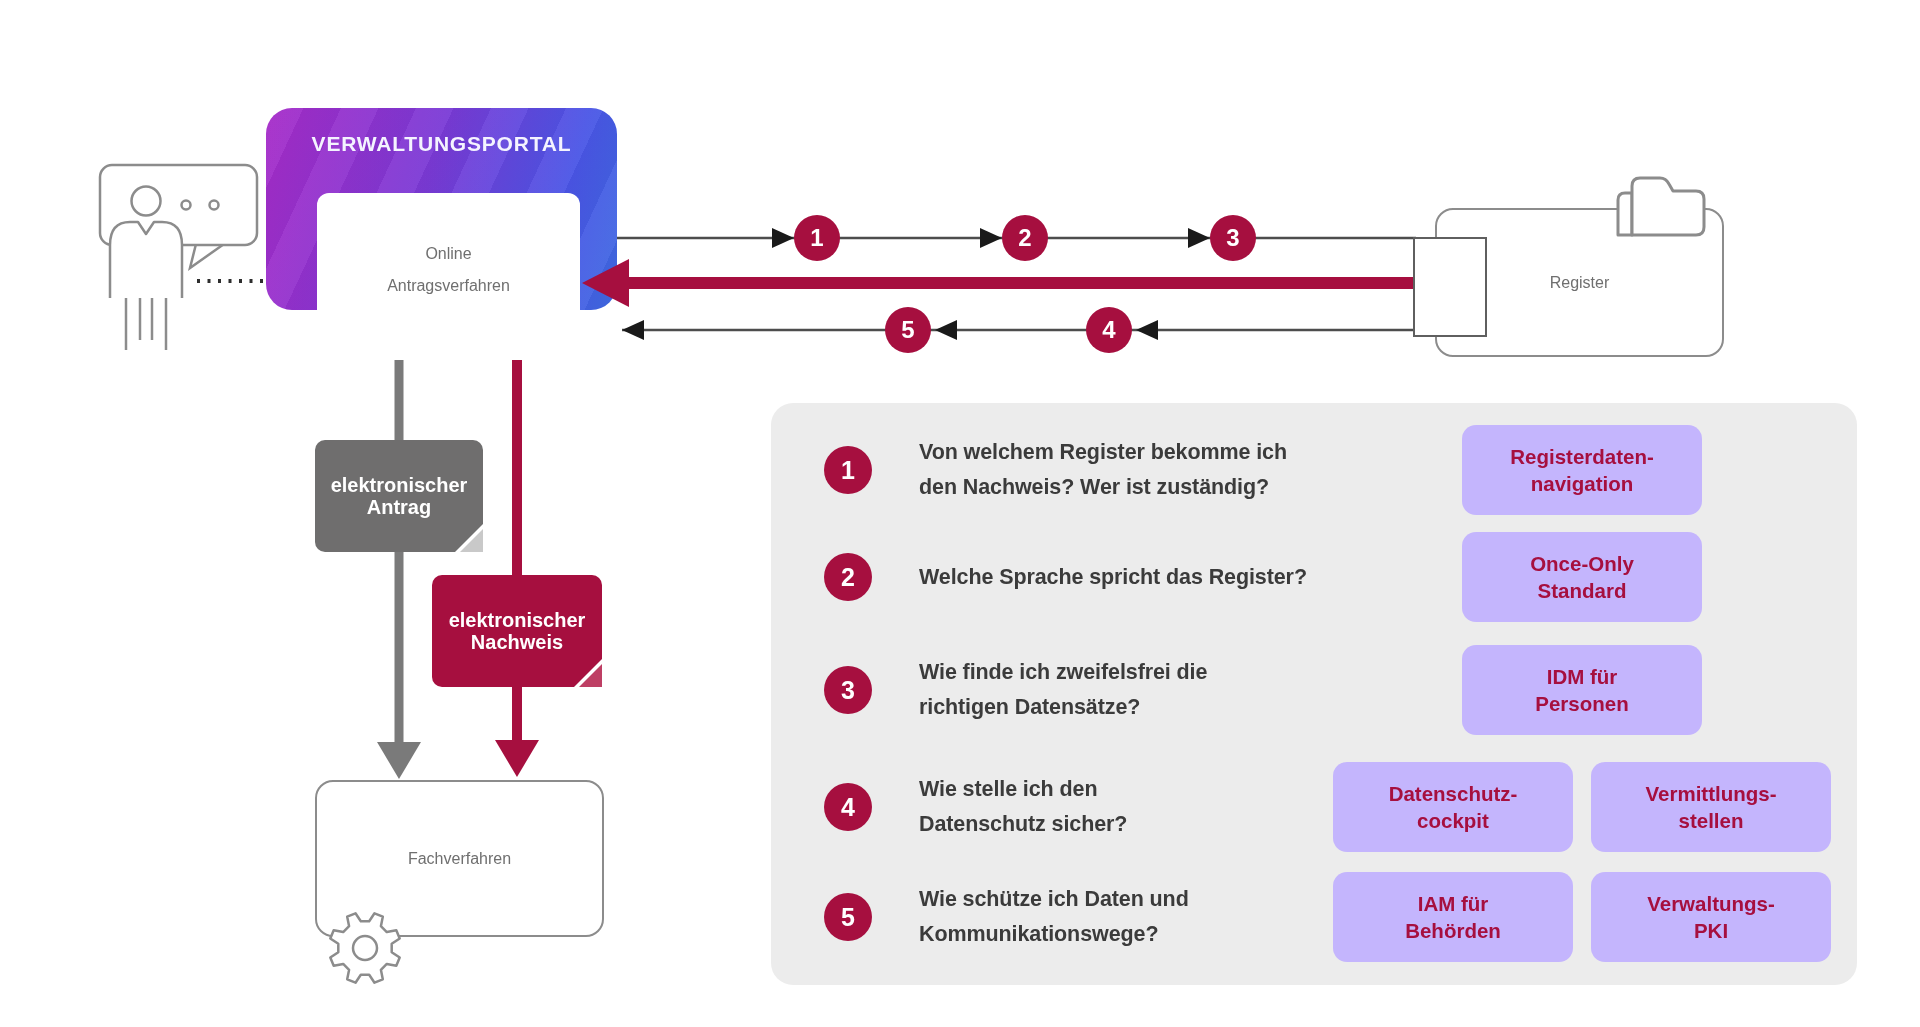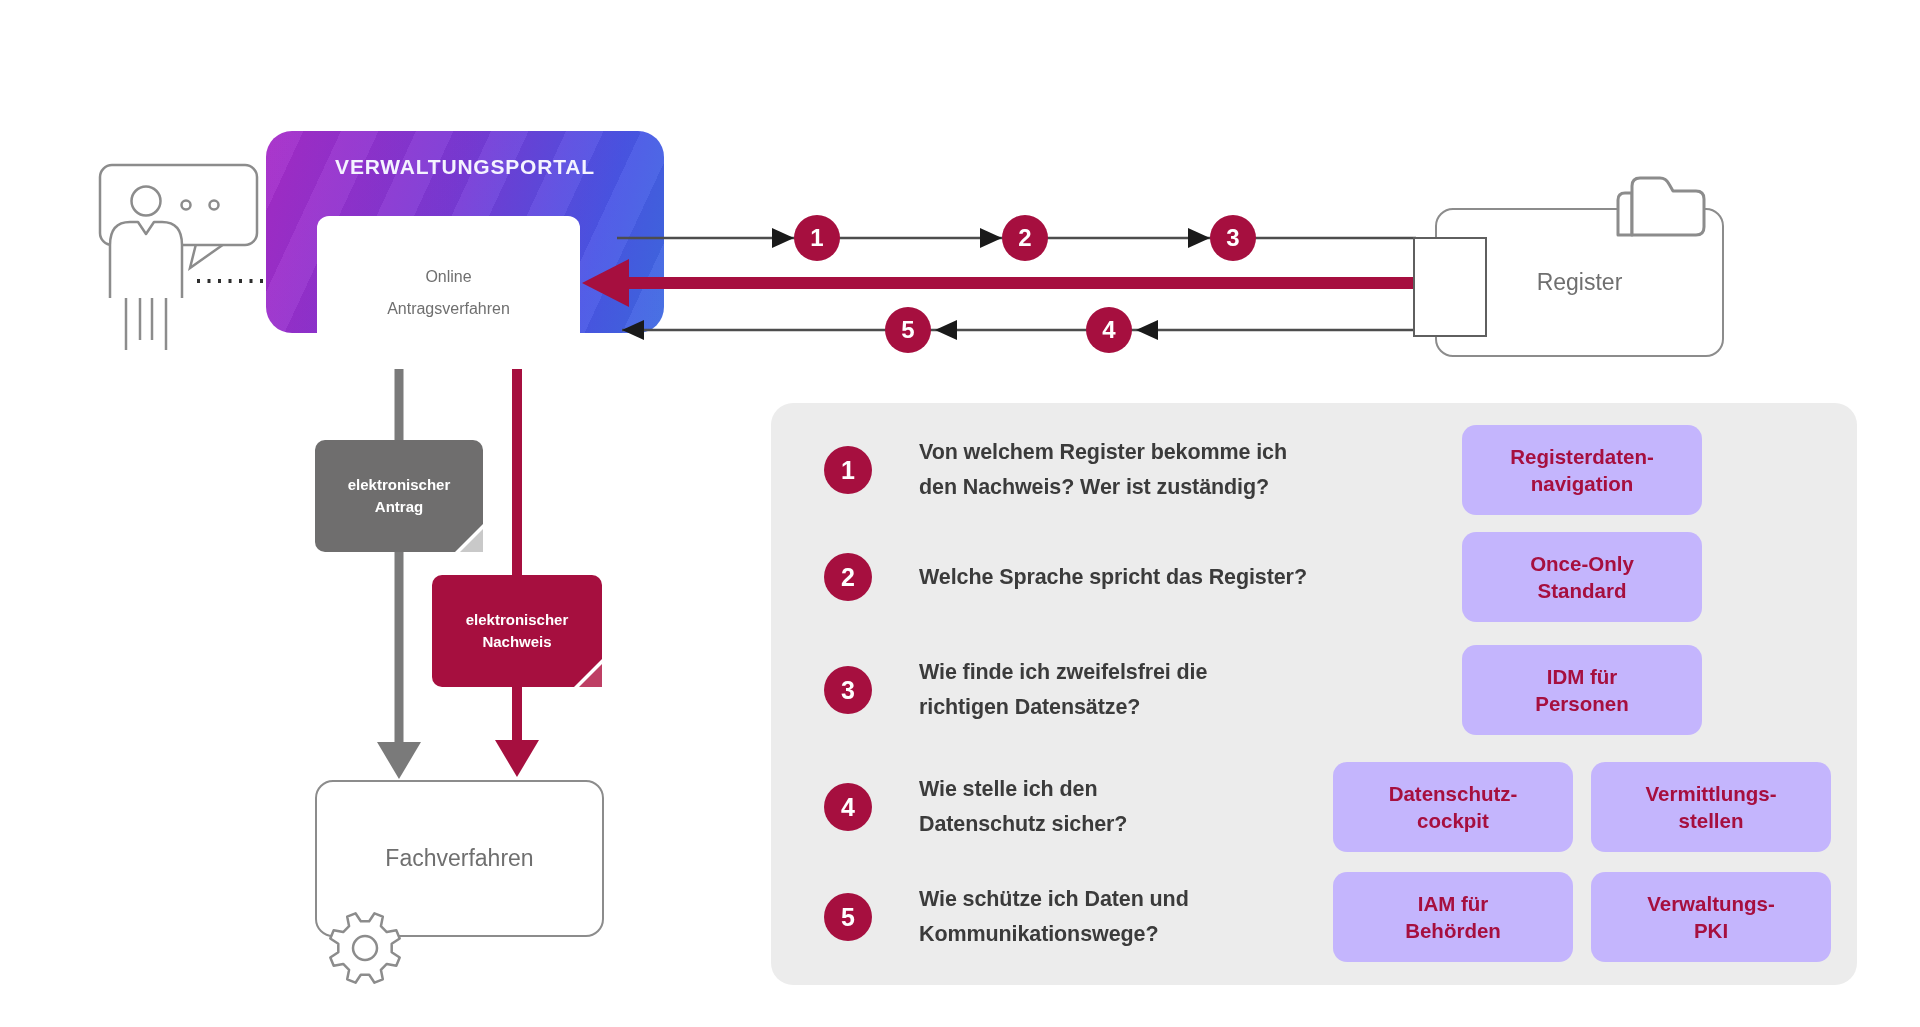--- a/index.html
+++ b/index.html
@@ -1,40 +1,40 @@
 <!DOCTYPE html>
 <html><head>
 <meta charset="utf-8">
 <style>
   html,body{margin:0;padding:0;background:#ffffff;}
   .stage{position:relative;width:1920px;height:1027px;background:#ffffff;overflow:hidden;
          font-family:"Liberation Sans", sans-serif;}
   .layer{position:absolute;left:0;top:0;width:1920px;height:1027px;}
 
   
-  .portal{position:absolute;left:266px;top:131px;width:351px;height:202px;border-radius:26px;
-          background:linear-gradient(105deg,#A62BC8 0%,#7A3AD6 45%,#4A55E6 80%,#3E6AE2 100%);padding-left:47px;}
+  .portal{position:absolute;left:266px;top:108px;width:351px;height:202px;border-radius:26px;
+          background:linear-gradient(105deg,#A62BC8 0%,#7A3AD6 45%,#4A55E6 80%,#3E6AE2 100%);}
   .portal::after{content:"";position:absolute;inset:0;border-radius:26px;
           background:repeating-linear-gradient(115deg,rgba(255,255,255,0.05) 0 34px,rgba(0,0,0,0.03) 34px 68px);}
   .portal-title{position:absolute;left:0;right:0;top:24px;text-align:center;color:#f4f3ff;
           font-size:21px;font-weight:700;letter-spacing:0.8px;z-index:2;}
   .portal-inner{position:absolute;left:51px;top:85px;width:263px;height:153px;background:#ffffff;
           border-radius:12px;display:flex;flex-direction:column;justify-content:center;align-items:center;
           color:#6F6F6F;font-size:16px;line-height:32px;z-index:2;}
 
   
   .outline-box{position:absolute;background:#ffffff;border:2.5px solid #8C8C8C;border-radius:18px;
-          display:flex;align-items:center;justify-content:center;color:#6F6F6F;font-size:23px;}
+          display:flex;align-items:center;justify-content:center;color:#6F6F6F;font-size:16px;}
   .register{left:1435px;top:208px;width:285px;height:145px;}
   .fach{left:315px;top:780px;width:285px;height:153px;}
   .mini-rect{position:absolute;left:1413px;top:237px;width:70px;height:96px;background:#ffffff;
           border:2.5px solid #5F5F5F;}
 
   
-  .doc{position:absolute;color:#ffffff;font-weight:700;font-size:15px;line-height:22px;text-align:right;}
+  .doc{position:absolute;color:#ffffff;font-weight:700;font-size:20px;line-height:22px;text-align:right;}
   .doc .body{position:absolute;inset:0;border-radius:10px;display:flex;flex-direction:column;
           justify-content:center;align-items:center;
           clip-path:polygon(0 0,100% 0,100% calc(100% - 28px),calc(100% - 28px) 100%,0 100%);}
   .doc .fold{position:absolute;right:0;bottom:0;width:23px;height:23px;
           clip-path:polygon(100% 0,100% 100%,0 100%);}
   .doc-antrag{left:315px;top:440px;width:168px;height:112px;}
   .doc-antrag .body{background:#6F6E6E;}
   .doc-antrag .fold{background:#C9C9C9;}
   .doc-nachweis{left:432px;top:575px;width:170px;height:112px;}
   .doc-nachweis .body{background:#A60F3F;}

